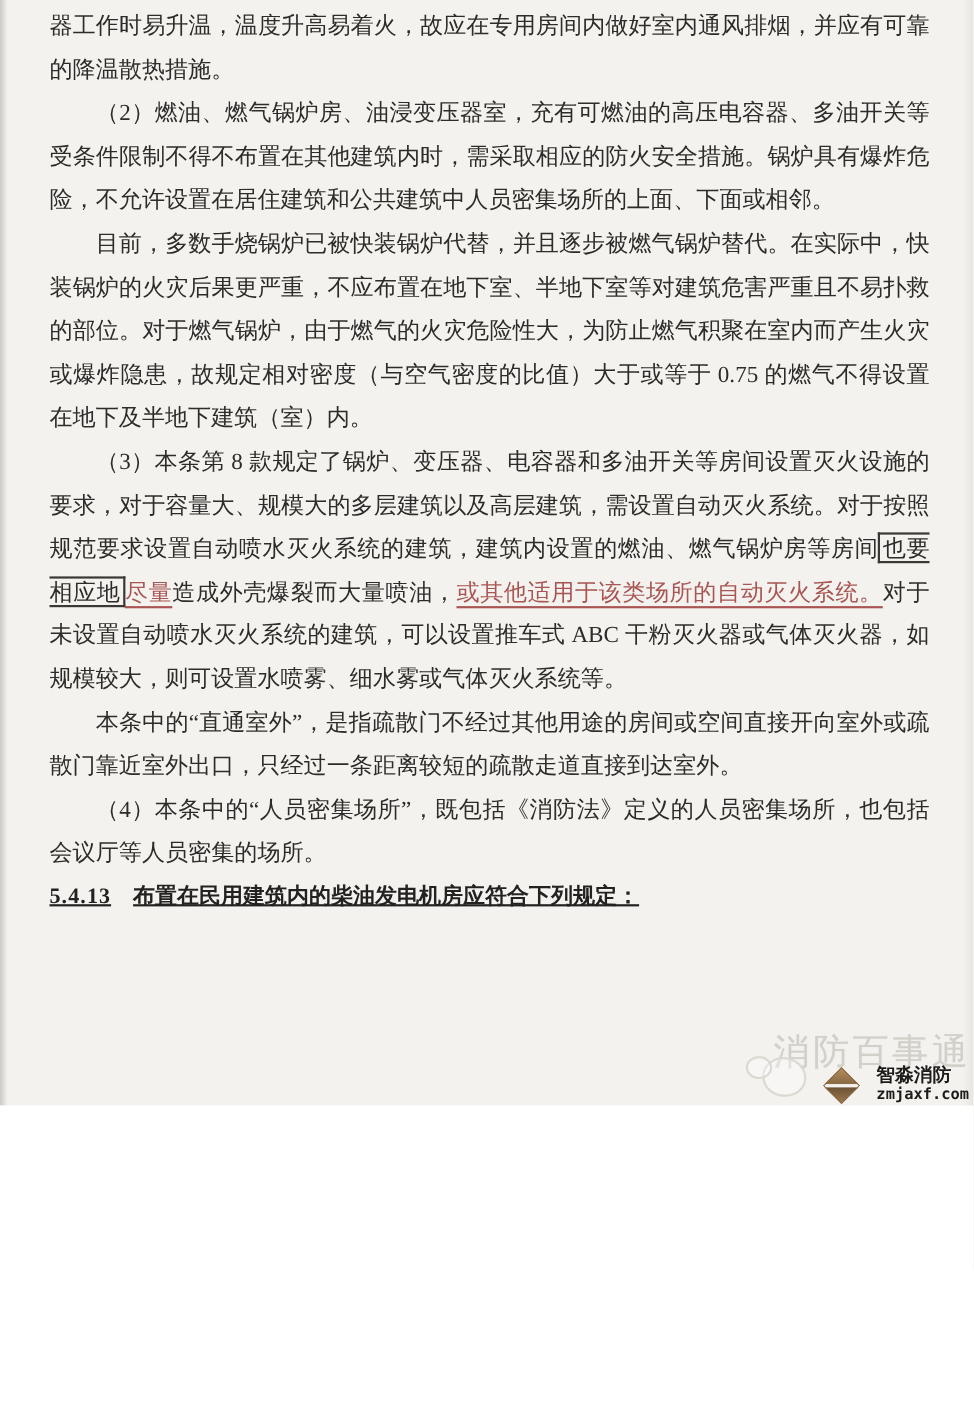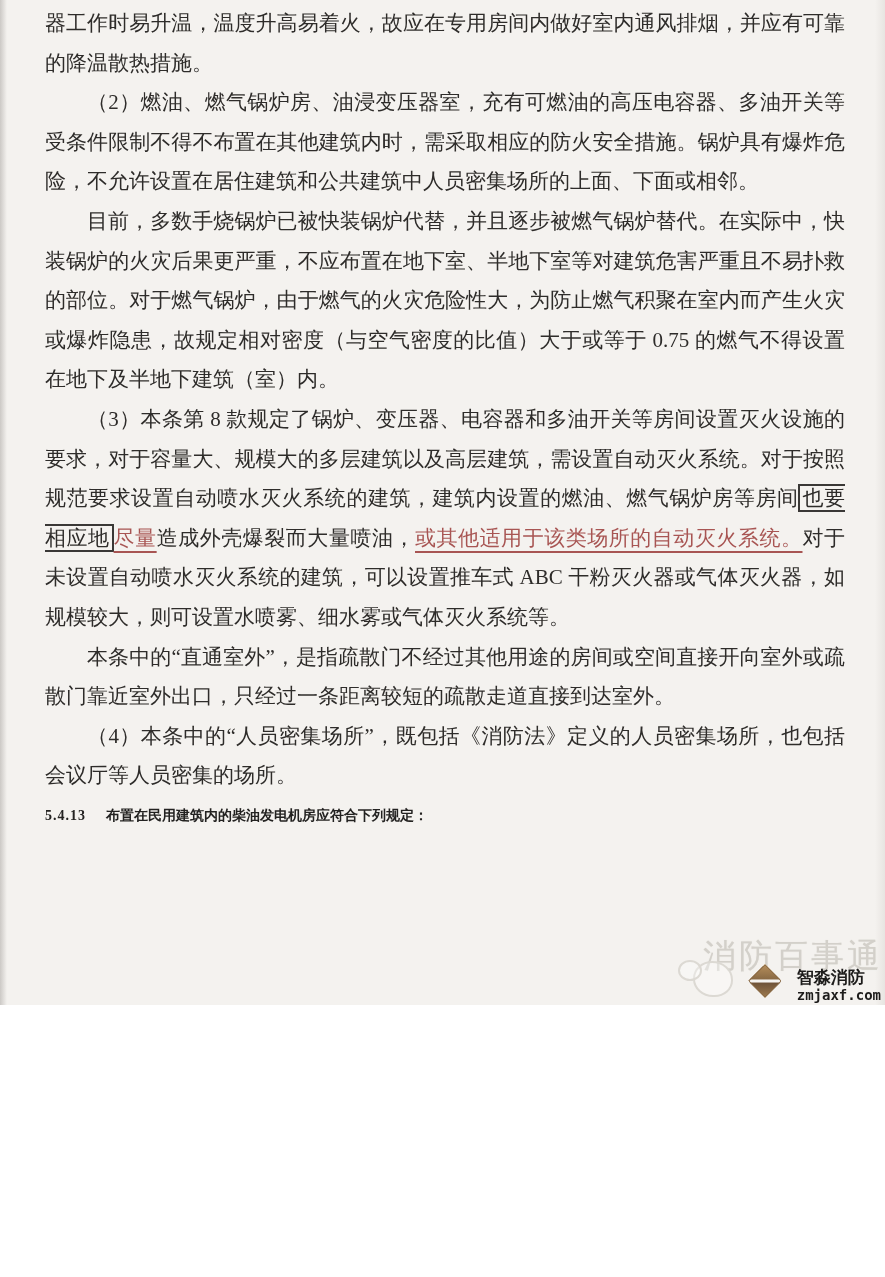--- a/index.html
+++ b/index.html
@@ -37,22 +37,23 @@
     color:#a85553;
     text-decoration:underline;
     text-decoration-color:#a85553;
     text-decoration-thickness:1.5px;
     text-underline-offset:6px;
   }
   .section-line{
     margin:0;padding:0;
     font-family:"Liberation Sans","DejaVu Sans",sans-serif;
     font-weight:bold;
-    font-size:14px;
+    font-size:20px;
     color:#232221;
+    text-decoration:underline;
   }
   .section-num{
     font-family:"Liberation Serif","DejaVu Serif",serif;
     font-weight:bold;
     margin-right:20px;
     letter-spacing:1px;
   }
   
   .wm-brand{
     position:absolute;right:2px;bottom:26px;
@@ -72,21 +73,21 @@
   }
   .wm-mascot::before{
     content:"";position:absolute;left:-17px;top:-3px;
     width:20px;height:17px;
     border:2px solid #dcd9d3;
     border-radius:50%;
     background:rgba(255,255,255,0.3);
   }
   .wm-logo{
     position:absolute;right:4px;bottom:2px;
-    display:flex;align-items:flex-start;gap:16px;
+    display:flex;align-items:flex-end;gap:16px;
     z-index:2;
   }
   .wm-diamond{
     width:24px;height:24px;
     margin:0 4px 4px 0;
     transform:rotate(45deg);
     background:linear-gradient(135deg,#b8905c 0%,#8a6a45 44%,#f4f2ef 47%,#f4f2ef 53%,#6f5338 56%,#a07c50 100%);
     box-shadow:0 0 0 1px #8a6a45 inset;
   }
   .wm-logo-text{display:flex;flex-direction:column;align-items:flex-start;}

